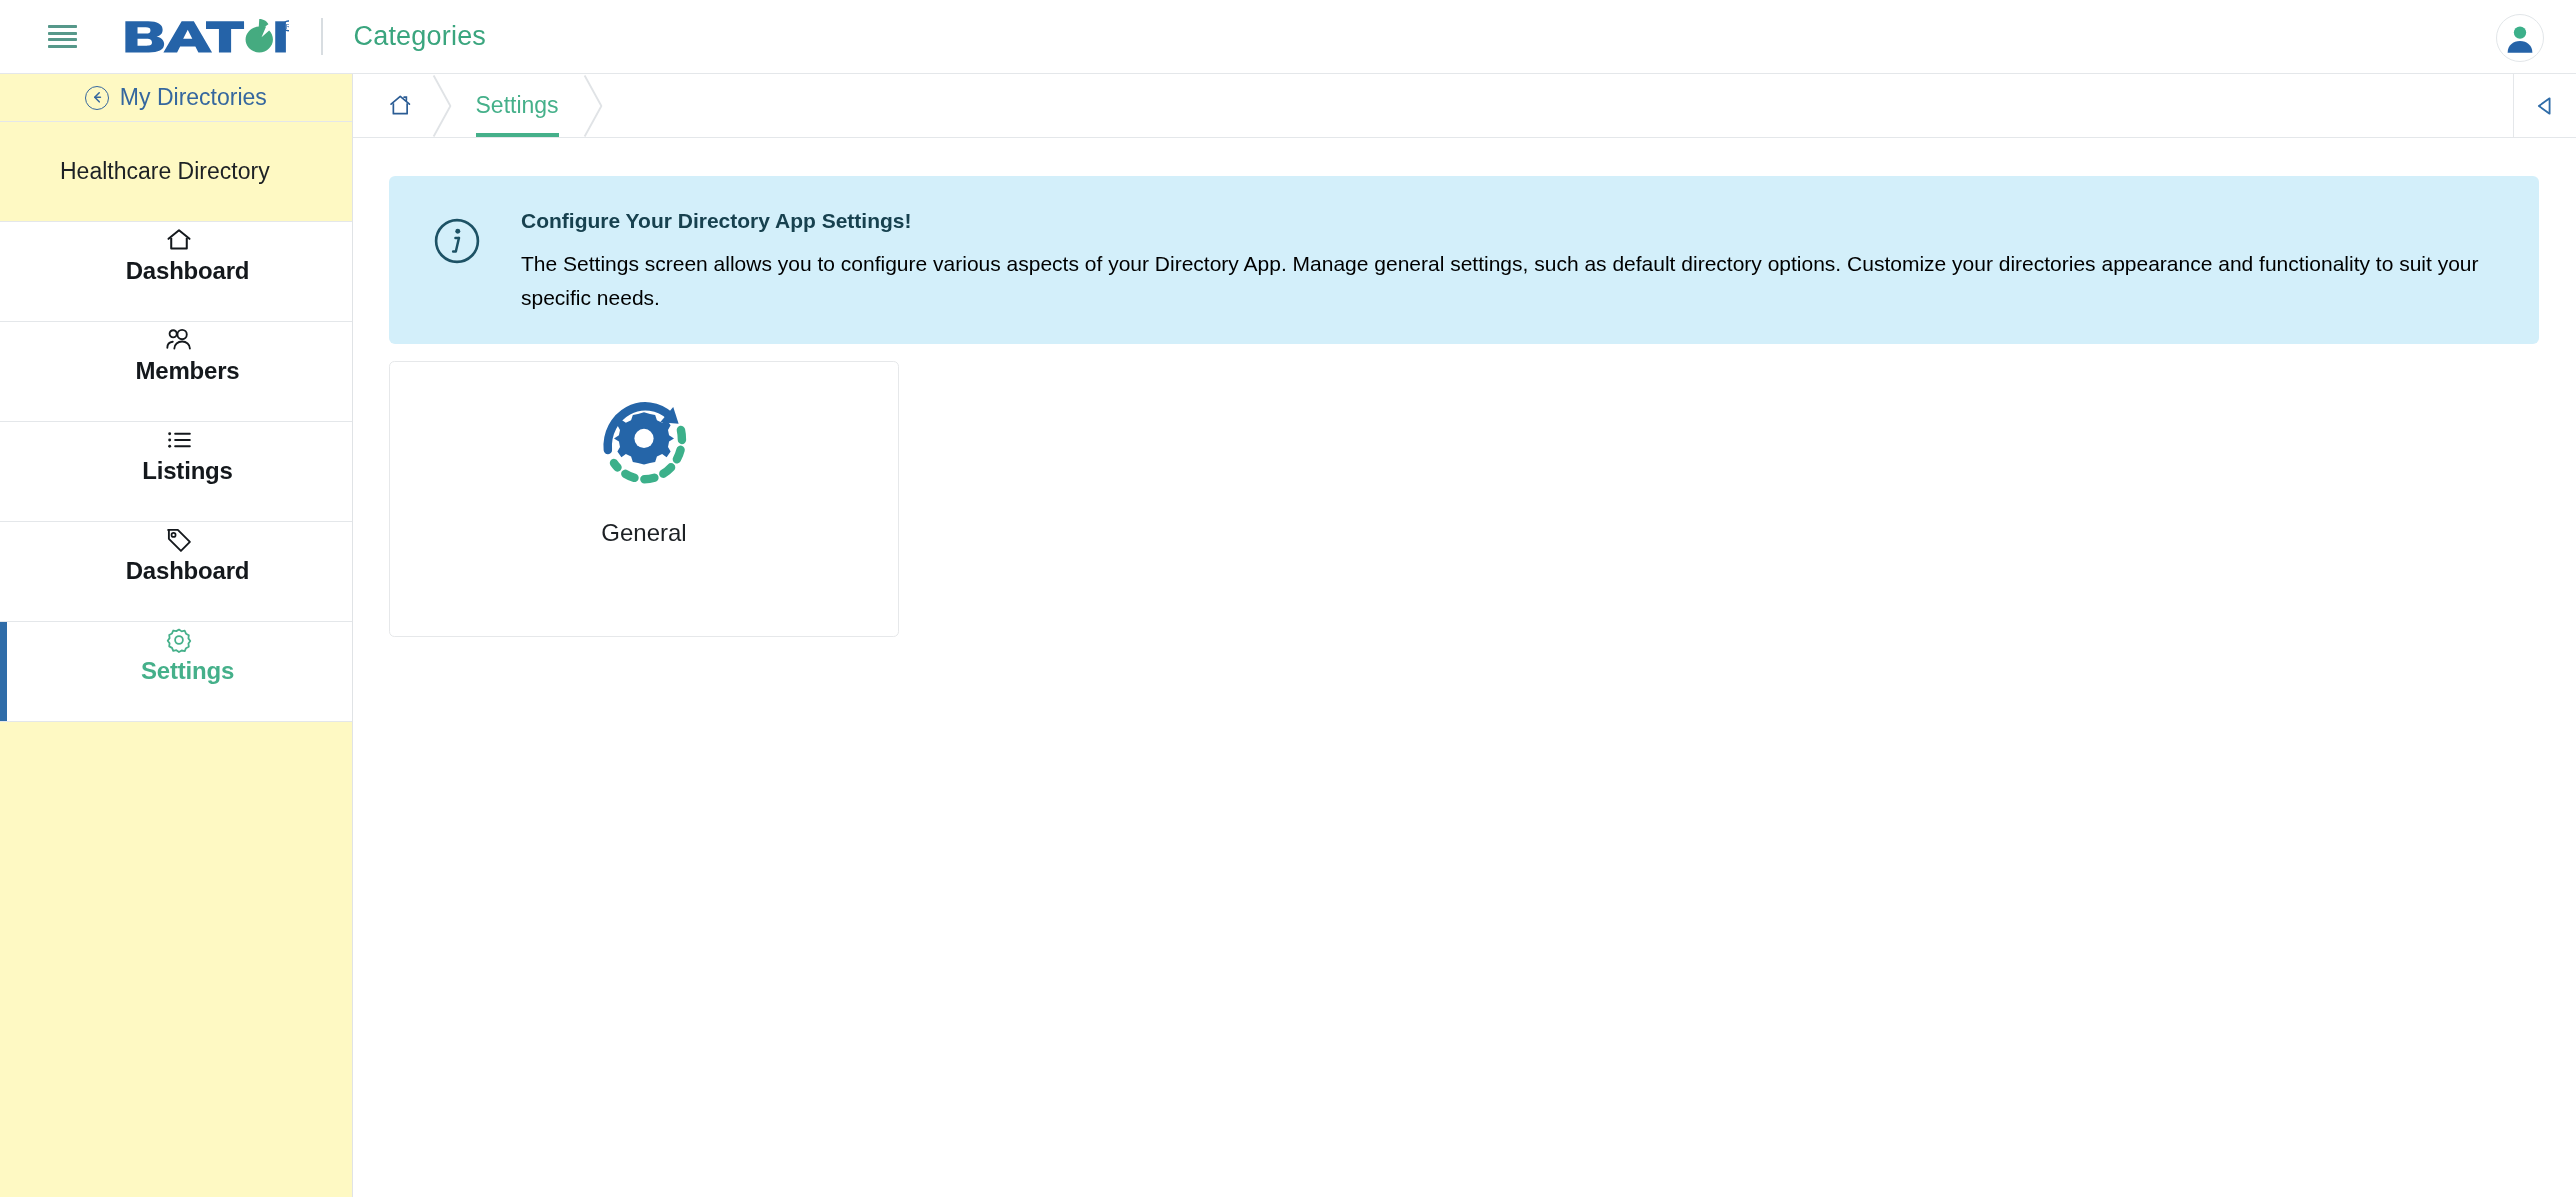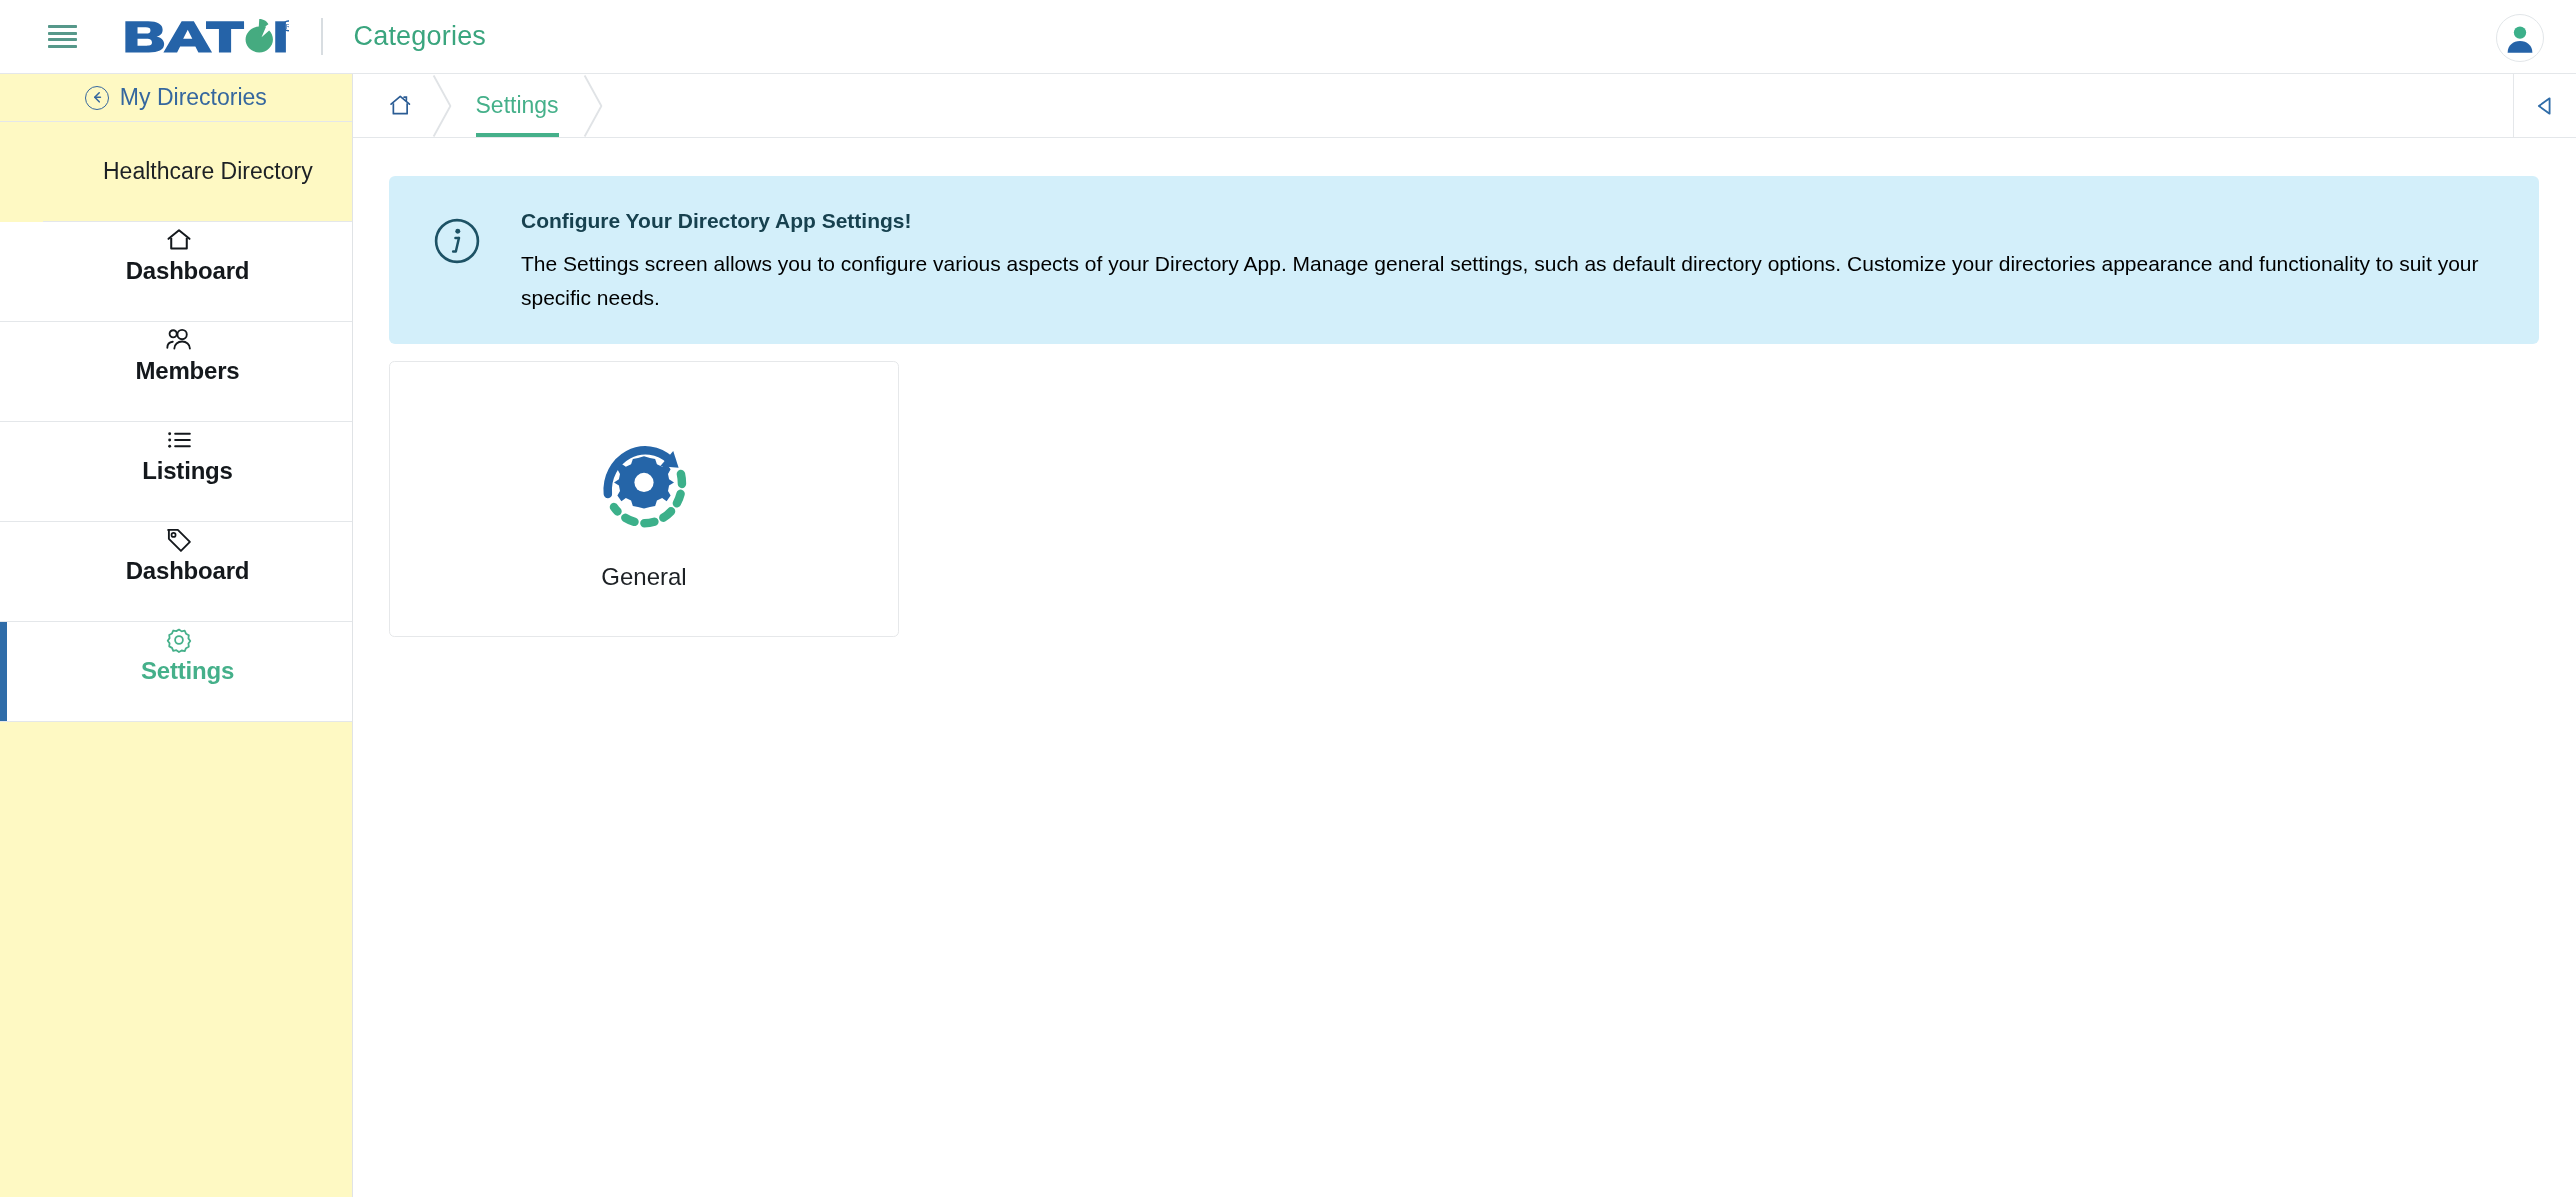--- a/index.html
+++ b/index.html
@@ -65,21 +65,20 @@
   }
   .my-directories-label { font-size: 23px; color: #35679e; font-weight: 400; }
 
   .dir-name-row {
     height: 100px;
     display: flex; align-items: center;
     padding-left: 60px;
     border-bottom: 0.8px solid #e4e7ea;
     font-size: 23px; color: #1d2125;
     cursor: pointer;
-    margin-left: 43px;
   }
 
   .nav-item {
     height: 100px;
     display: flex; align-items: center;
     padding-left: 23px;
     border-bottom: 0.8px solid #e4e7ea;
     cursor: pointer;
     position: relative;
     background: #ffffff;
@@ -161,21 +160,21 @@
   }
 
   .card {
     position: absolute; left: 389px; top: 360px;
     width: 510px; height: 276px;
     background: #ffffff;
     border: 0.8px solid #e6e8ea;
     border-radius: 5.4px;
     display: flex; flex-direction: column;
     align-items: center; justify-content: flex-start;
-    padding-top: 72px;
+    padding-top: 28px;
     cursor: pointer;
   }
   .card-icon { width: 100px; height: 100px; }
   .card-label {
     margin-top: 29px;
     font-size: 24px; color: #1d2125;
   }
   
   .content .card { left: 36px; top: 222px; }
 </style>

